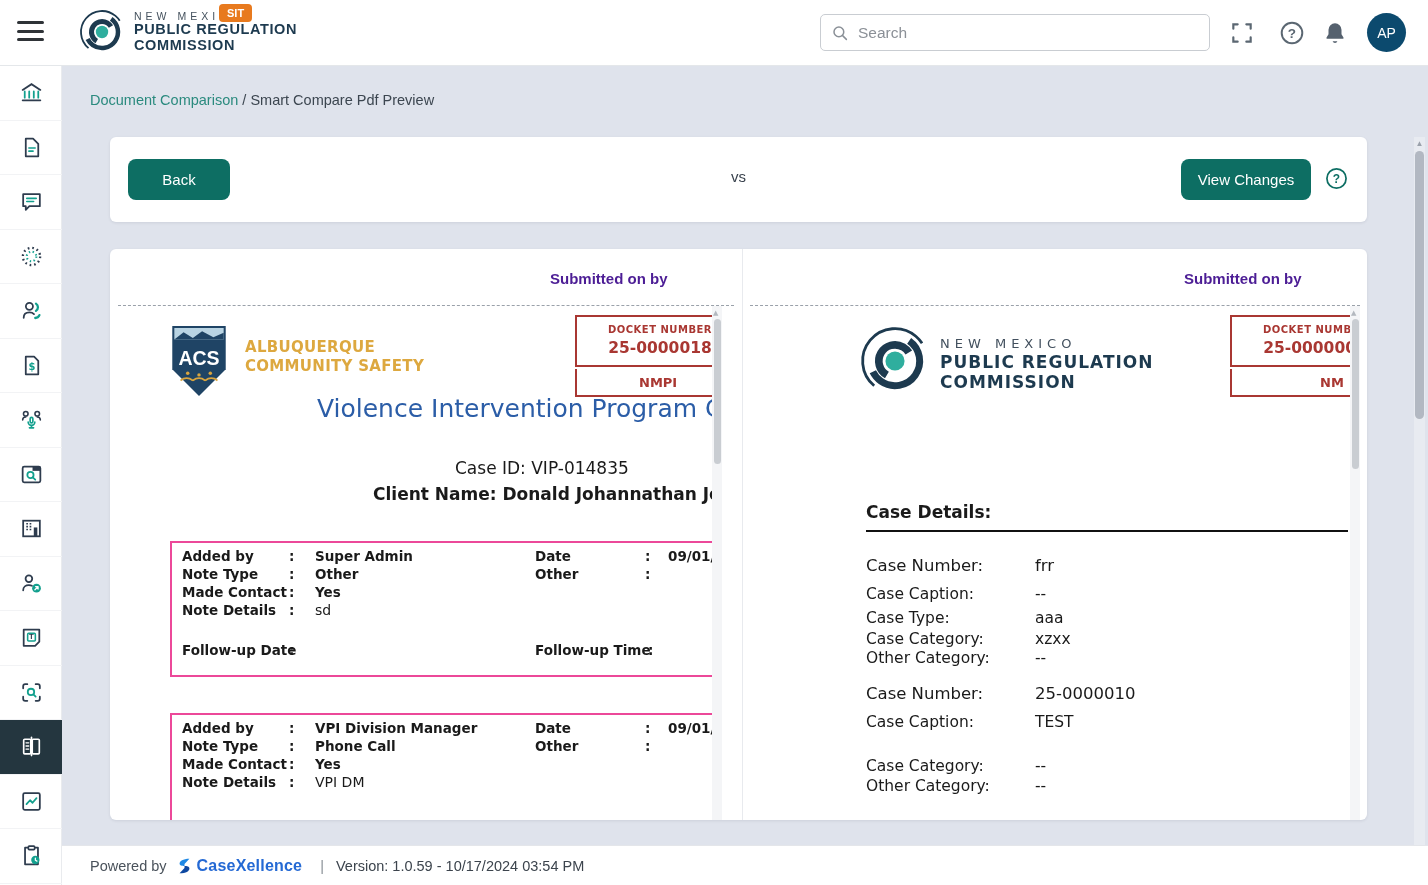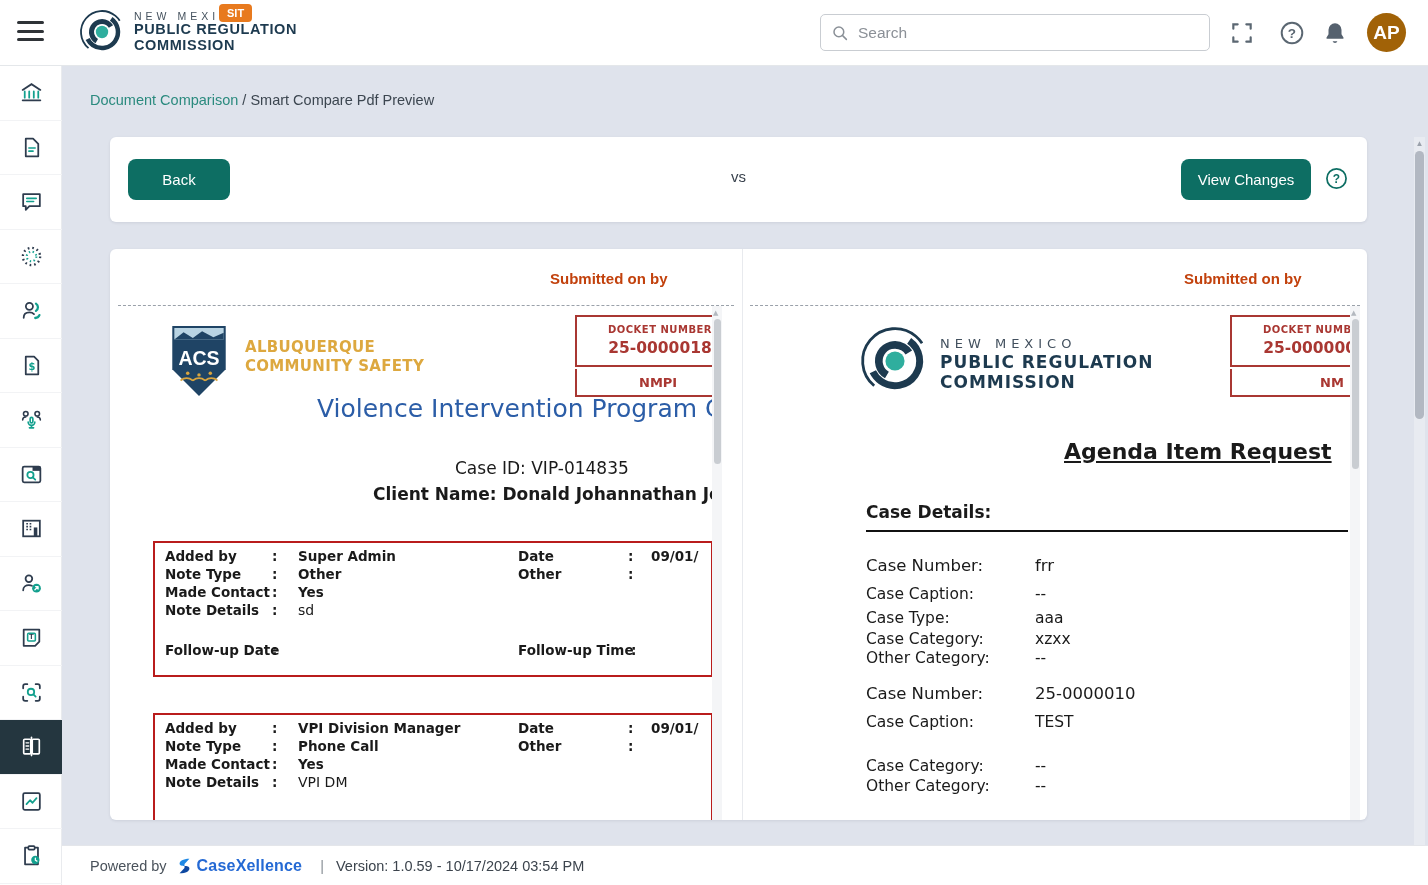--- a/index.html
+++ b/index.html
@@ -13,21 +13,21 @@
   .hamburger span { display:block; height:3px; background:#2f3337; border-radius:2px; margin-bottom:5.5px; }
   .logo-wrap { position:absolute; left:78px; top:8px; display:flex; align-items:center; }
   .logo-text { margin-left:8px; line-height:1.08; }
   .logo-text .l1 { font-size:10.5px; letter-spacing:4px; color:#45525e; font-weight:500; }
   .logo-text .l2, .logo-text .l3 { font-size:14.5px; font-weight:bold; color:var(--brand_navy,#1d3a4f); letter-spacing:0.6px; }
   .sit-badge { position:absolute; left:219px; top:4px; background:var(--sit_orange,#e87a1e); color:#fff; font-size:11px; font-weight:bold; padding:3px 8px; border-radius:4px; }
   .searchbox { position:absolute; left:820px; top:14px; width:390px; height:37px; border:1px solid #c9cdd2; border-radius:5px; background:#fff; display:flex; align-items:center; padding:0 10px; }
   .searchbox input { border:none; outline:none; font-size:15.5px; color:#444; margin-left:9px; width:320px; font-family:"Liberation Sans",sans-serif; }
   .searchbox input::placeholder { color:#8b9097; }
   .hicon { position:absolute; top:20px; width:26px; height:26px; color:#5b6772; cursor:pointer; }
-  .avatar { position:absolute; left:1367px; top:13px; width:39px; height:39px; border-radius:50%; background:#a16207; color:#fff; font-size:19px; font-weight:bold; display:flex; align-items:center; justify-content:center; cursor:pointer; }
+  .avatar { position:absolute; left:1367px; top:13px; width:39px; height:39px; border-radius:50%; background:#0c4a6e; color:#fff; font-size:14px; font-weight:normal; display:flex; align-items:center; justify-content:center; cursor:pointer; }
 
   
   #sidebar { position:absolute; left:0; top:66px; width:62px; height:819px; background:#fff; border-right:1px solid #e9ebee; z-index:20; }
   .nav-item { width:62px; height:54.5px; display:flex; align-items:center; justify-content:center; cursor:pointer; border-bottom:1px solid #f2f3f5; }
   .nav-item.selected { background:var(--selected_nav_bg,#24363f); }
   .nav-item svg { width:25px; height:25px; }
 
   
   #main-bg { position:absolute; left:62px; top:66px; width:1366px; height:779px; background:var(--page_bg,#dfe3ec); }
   .breadcrumb { position:absolute; left:90px; top:92px; font-size:14.5px; }
@@ -36,21 +36,21 @@
 
   .card { position:absolute; background:#fff; border-radius:6px; box-shadow:0 1px 3px rgba(40,50,70,0.10); }
   #toolbar-card { left:110px; top:137px; width:1257px; height:85px; }
   .btn { position:absolute; background:var(--accent_teal,#0d6e63); color:#fff; border:none; border-radius:8px; font-size:15px; font-family:"Liberation Sans",sans-serif; cursor:pointer; }
   #back-btn { left:18px; top:22px; width:102px; height:41px; }
   #viewchanges-btn { left:1071px; top:22px; width:130px; height:41px; }
   #vs-label { position:absolute; left:0; top:31px; width:1257px; text-align:center; font-size:15px; color:#39424d; }
   #toolbar-help { position:absolute; left:1215px; top:30px; width:23px; height:23px; cursor:pointer; }
 
   #compare-card { left:110px; top:249px; width:1257px; height:571px; overflow:hidden; }
-  .pane-header { position:absolute; top:21px; font-size:15px; font-weight:bold; color:#c2410c; }
+  .pane-header { position:absolute; top:21px; font-size:15px; font-weight:bold; color:#4c1d95; }
   .dashline { position:absolute; top:56px; border-top:1.5px dashed #9aa1aa; }
   #pane-divider { position:absolute; left:632px; top:0; width:1px; height:571px; background:#e8eaee; }
 
   .doc-viewport { position:absolute; top:57px; height:514px; overflow:hidden; background:#fff; font-family:"DejaVu Sans",sans-serif; color:#1a1a1a; }
   #left-viewport { left:10px; width:602px; }
   #right-viewport { left:642px; width:608px; }
 
   .docscroll { position:absolute; top:0; right:0; width:10px; height:514px; background:#f4f5f7; z-index:5; }
   .docscroll .arr { position:absolute; top:3px; left:1px; font-size:7px; color:#b3b8bf; }
   .docscroll .thumb { position:absolute; left:1.5px; width:7px; border-radius:4px; background:#c9cdd2; cursor:pointer; }
@@ -60,21 +60,21 @@
   .docket .dlab { font-size:10px; letter-spacing:0.5px; text-align:center; padding-top:7px; font-weight:bold; }
   .docket .dnum { font-size:15.5px; font-weight:bold; text-align:center; padding:4px 0 8px; }
   .docket-sub { position:absolute; border:2px solid var(--docket_red,#a93732); border-top:none; width:170px; height:28px; color:var(--docket_red,#a93732); font-size:13px; font-weight:bold; }
   .docket-sub span { position:absolute; top:6px; }
 
   
   #acs-org { position:absolute; left:125px; top:32px; color:#dda83f; font-weight:bold; font-size:15px; line-height:1.25; letter-spacing:0.3px; }
   #left-doc-title { position:absolute; left:197px; top:88px; font-size:25px; color:var(--doc_blue,#2b5da7); white-space:nowrap; }
   #left-caseid { position:absolute; left:335px; top:152px; font-size:17px; font-weight:normal; white-space:nowrap; }
   #left-client { position:absolute; left:253px; top:178px; font-size:17px; font-weight:bold; white-space:nowrap; }
-  .notebox { position:absolute; left:33px; width:560px; border:2px solid #b91c1c; font-size:13.5px; }
+  .notebox { position:absolute; left:50px; width:560px; border:2px solid #ec4899; font-size:13.5px; }
   .nrow { position:absolute; white-space:nowrap; font-weight:bold; }
   .nrow.plain { font-weight:normal; font-size:14px; }
 
   
   #prc-doc-text { position:absolute; left:188px; top:30px; line-height:1.2; }
   #prc-doc-text .l1 { font-size:13px; letter-spacing:5px; color:#42505e; }
   #prc-doc-text .l2, #prc-doc-text .l3 { font-size:17px; font-weight:bold; color:var(--brand_navy,#1d3a4f); letter-spacing:1px; }
   #right-doc-title { position:absolute; left:312px; top:133px; font-size:22px; font-weight:bold; text-decoration:underline; white-space:nowrap; }
   #case-details-h { position:absolute; left:114px; top:196px; font-size:17px; font-weight:bold; }
   #case-details-hr { position:absolute; left:114px; top:224px; width:482px; height:2px; background:#111; }
@@ -375,21 +375,20 @@
     </div>
 
     <div class="docket" style="left:478px; top:9px;">
       <div class="dlab">DOCKET NUMBER</div>
       <div class="dnum">25-0000003</div>
     </div>
     <div class="docket-sub" style="left:478px; top:63px;">
       <span style="left:88px;">NM</span>
     </div>
 
-    <div id="right-doc-title">Agenda Item Request</div>
     <div id="case-details-h">Case Details:</div>
     <div id="case-details-hr"></div>
 
     <div class="crow head" style="left:114px; top:250px;">
       <span class="clab">Case Number:</span><span>frr</span>
     </div>
     <div class="crow" style="left:114px; top:279px;">
       <span class="clab">Case Caption:</span><span>--</span>
     </div>
     <div class="crow" style="left:114px; top:303px;">

